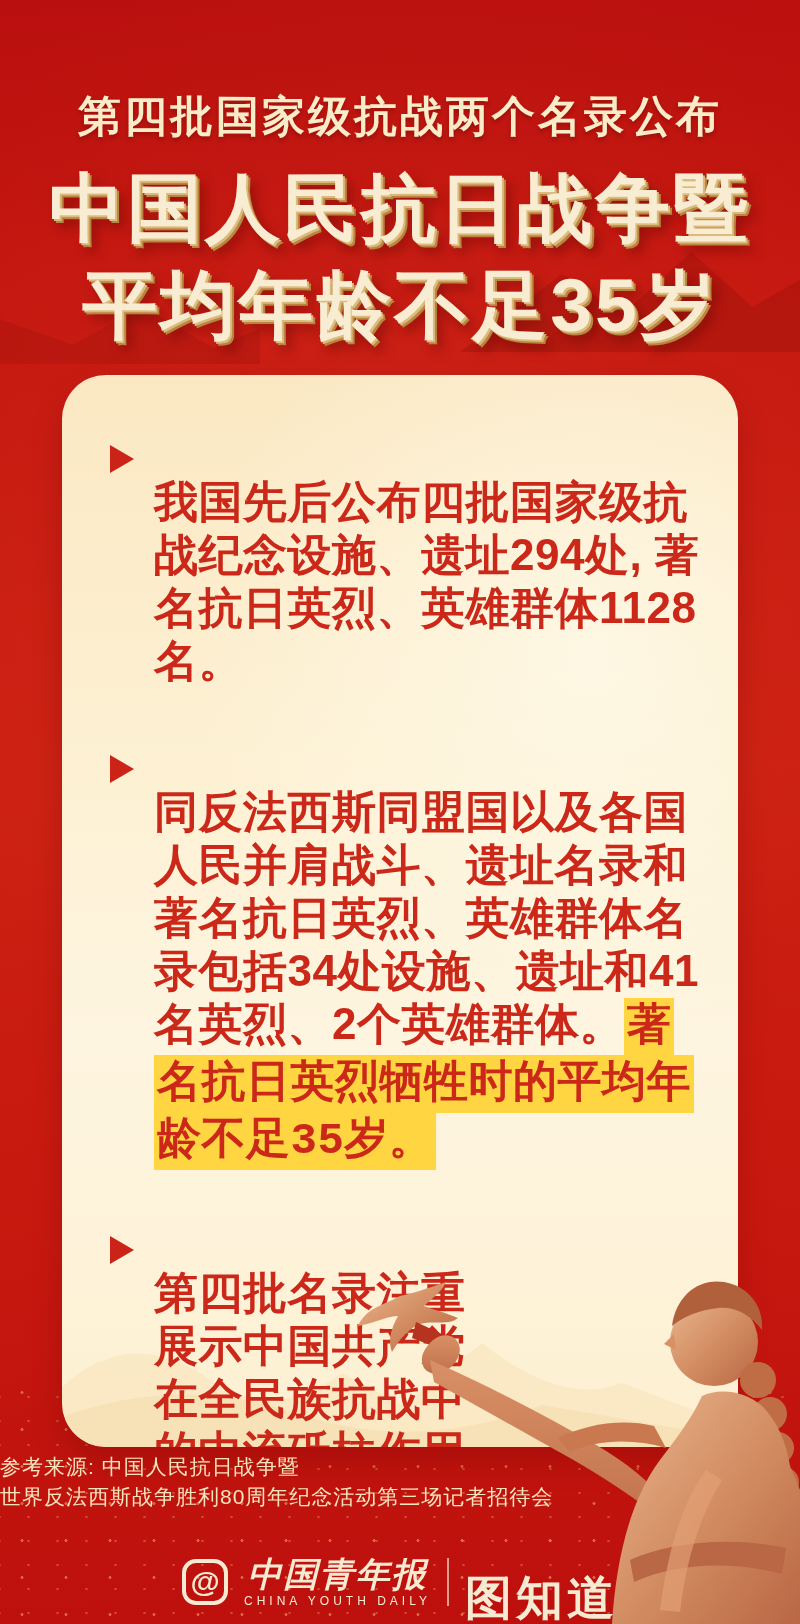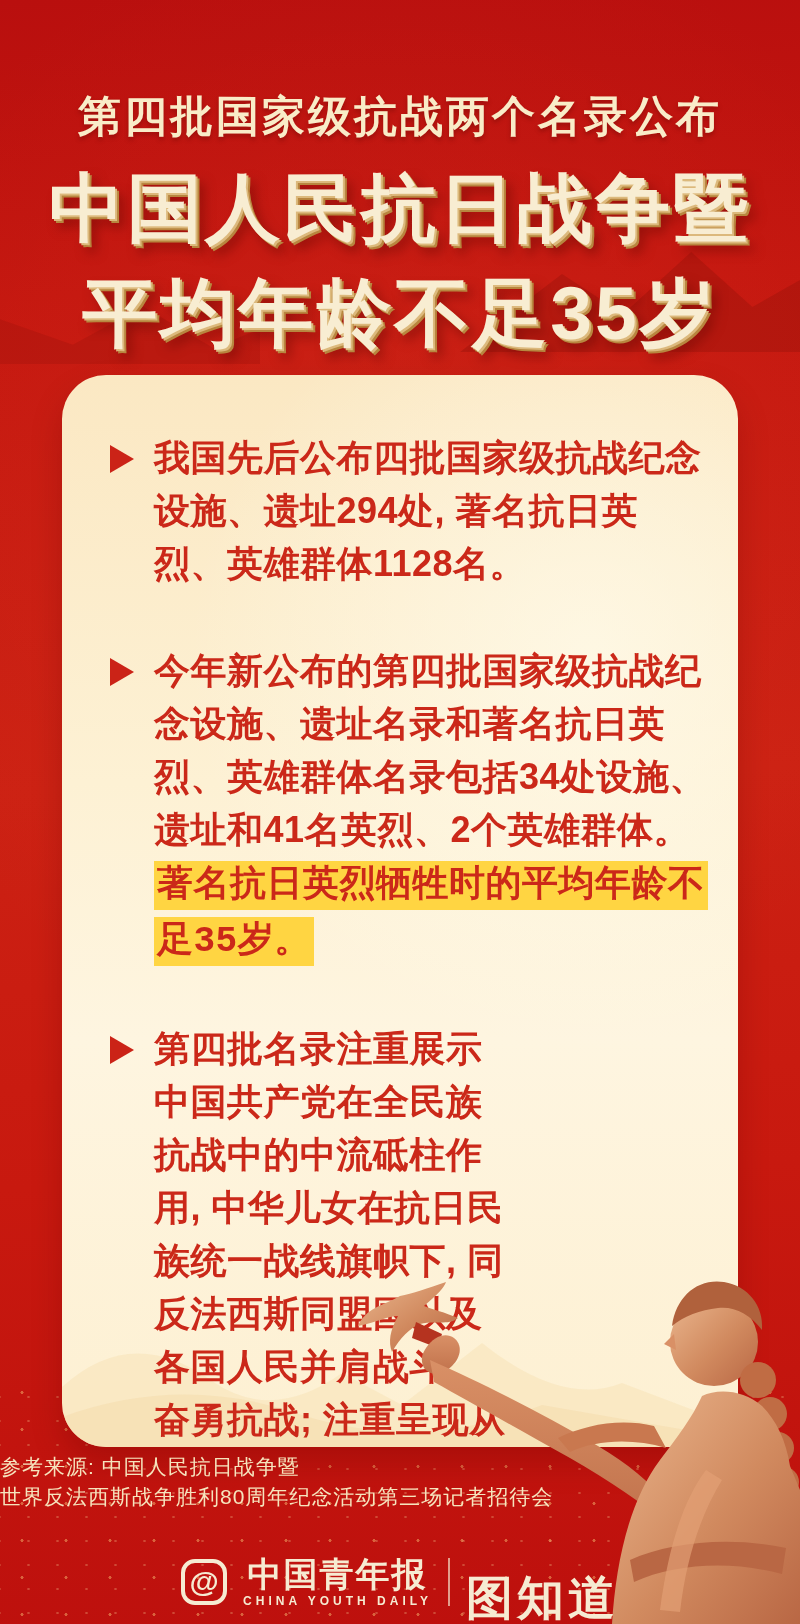--- a/index.html
+++ b/index.html
@@ -29,42 +29,42 @@
   .header { position:absolute; top:88px; left:0; right:0; text-align:center; z-index:3; }
   .subtitle {
     font-size:43px; font-weight:700; letter-spacing:3px; color:#f9ecc8;
     text-shadow:0 3px 4px rgba(110,8,4,.45);
   }
   .big-title {
     font-size:75px; font-weight:900; letter-spacing:3px; line-height:93px;
     color:#f8edd2; margin-top:16px;
     text-shadow:2px 2px 0 #dcb97c, 4px 4px 0 #b8863f, 8px 9px 12px rgba(100,8,4,.55);
   }
-  .big-title.second { margin-top:12px; }
+  .big-title.second { margin-top:4px; }
 
   
   .card {
     position:absolute; left:62px; top:375px; width:676px; height:1072px;
     border-radius:44px; z-index:2; overflow:hidden;
     background:
       radial-gradient(circle at 78% 26%, rgba(255,252,238,.65), transparent 42%),
       linear-gradient(180deg, #fbe8c3 0%, #fdf1d4 38%, #fef5e0 62%, #fdf0d2 100%);
     box-shadow:0 16px 30px rgba(110,0,0,.28);
   }
   .card-mountains { position:absolute; bottom:0; left:0; width:100%; height:170px; z-index:0; }
 
   .bullet-list { position:relative; z-index:1; padding:56px 30px 0 48px; }
   .bullet { display:flex; gap:18px; margin-bottom:54px; }
   .marker {
     flex:0 0 26px; margin-top:14px; width:0; height:0;
     border-left:24px solid #cb2317; border-top:14px solid transparent; border-bottom:14px solid transparent;
   }
   .btext {
-    font-size:36px; font-weight:700; color:#cb2819; line-height:53px;
-    letter-spacing:.5px; word-break:break-word;
+    font-size:44px; font-weight:700; color:#cb2819; line-height:53px;
+    letter-spacing:.5px; word-break:break-word;margin-top:44px;
   }
   .hl {
     background:#ffd542; padding:4px 3px;
     -webkit-box-decoration-break:clone; box-decoration-break:clone;font-family:Liberation Mono, monospace;
   }
   .statue-float { float:right; width:200px; height:220px; margin-top:258px; }
 
   
   .source {
     position:absolute; top:1452px; left:0; right:0; text-align:left; z-index:3;
@@ -73,22 +73,22 @@
   .logo-row {
     position:absolute; top:1533px; left:0; right:0; z-index:3;
     display:flex; align-items:center; justify-content:center; gap:16px; color:#f6ebd2;
   }
   .at-box {
     width:46px; height:46px; border:4px solid #f6ebd2; border-radius:14px;
     display:flex; align-items:center; justify-content:center;
     font-size:30px; font-weight:900;
   }
   .brand-col { display:flex; flex-direction:column; align-items:center; }
-  .brand-cn { font-size:34px; font-weight:900; letter-spacing:2px; line-height:36px; }
-  .brand-en { font-size:12px; font-weight:700; letter-spacing:4px; margin-top:2px; }
+  .brand-cn { font-size:34px; font-weight:900; letter-spacing:2px; line-height:36px;font-style:italic; }
+  .brand-en { font-size:12px; font-weight:400; letter-spacing:4px; margin-top:2px; }
   .logo-divider { width:2px; height:48px; background:rgba(246,235,210,.65); }
   .brand2 { font-size:47px; font-weight:900; letter-spacing:4px;margin-top:34px; }
 
   
   .sparkles {
     position:absolute; bottom:0; left:0; width:100%; height:250px; z-index:1; opacity:.75;
     background-image:
       radial-gradient(rgba(255,214,130,.55) 1.3px, transparent 1.9px),
       radial-gradient(rgba(255,234,170,.35) 1px, transparent 1.5px);
     background-size:44px 37px, 29px 24px;
@@ -117,21 +117,21 @@
       <path d="M0,170 L0,110 Q70,46 150,104 Q210,146 280,96 L340,128 L420,66 Q500,130 560,106 L676,150 L676,170 Z" fill="#f6dfb2" opacity="0.45"></path>
       <path d="M0,170 L0,140 Q120,96 240,138 Q360,176 480,128 L676,162 L676,170 Z" fill="#f3d8a4" opacity="0.4"></path>
     </svg>
     <div class="bullet-list">
         <div class="bullet">
           <span class="marker"></span>
           <div class="btext"><span>我国先后公布四批国家级抗战纪念设施、遗址294处, 著名抗日英烈、英雄群体1128名。</span></div>
         </div>
         <div class="bullet">
           <span class="marker"></span>
-          <div class="btext"><span>今年新公布的第四批国家级抗战纪念设施、遗址名录和著名抗日英烈、英雄群体名录包括34处设施、遗址和41名英烈、2个英雄群体。</span><span class="hl">著名抗日英烈牺牲时的平均年龄不足35岁。</span></div>
+          <div class="btext"><span>同反法西斯同盟国以及各国人民并肩战斗、遗址名录和著名抗日英烈、英雄群体名录包括34处设施、遗址和41名英烈、2个英雄群体。</span><span class="hl">著名抗日英烈牺牲时的平均年龄不足35岁。</span></div>
         </div>
         <div class="bullet">
           <span class="marker"></span>
           <div class="btext"><span class="statue-float"></span><span>第四批名录注重展示中国共产党在全民族抗战中的中流砥柱作用, 中华儿女在抗日民族统一战线旗帜下, 同反法西斯同盟国以及各国人民并肩战斗、奋勇抗战; 注重呈现从1931年至1945年14年艰苦卓绝的中国人民抗日战争奋战史; 注重兼顾正面战场、敌后战场的牺牲贡献, 还原展现华人华侨、国际友人的抗战壮举。</span></div>
         </div>
       </div>
   </div>
 
   <div class="sparkles"></div>
 

